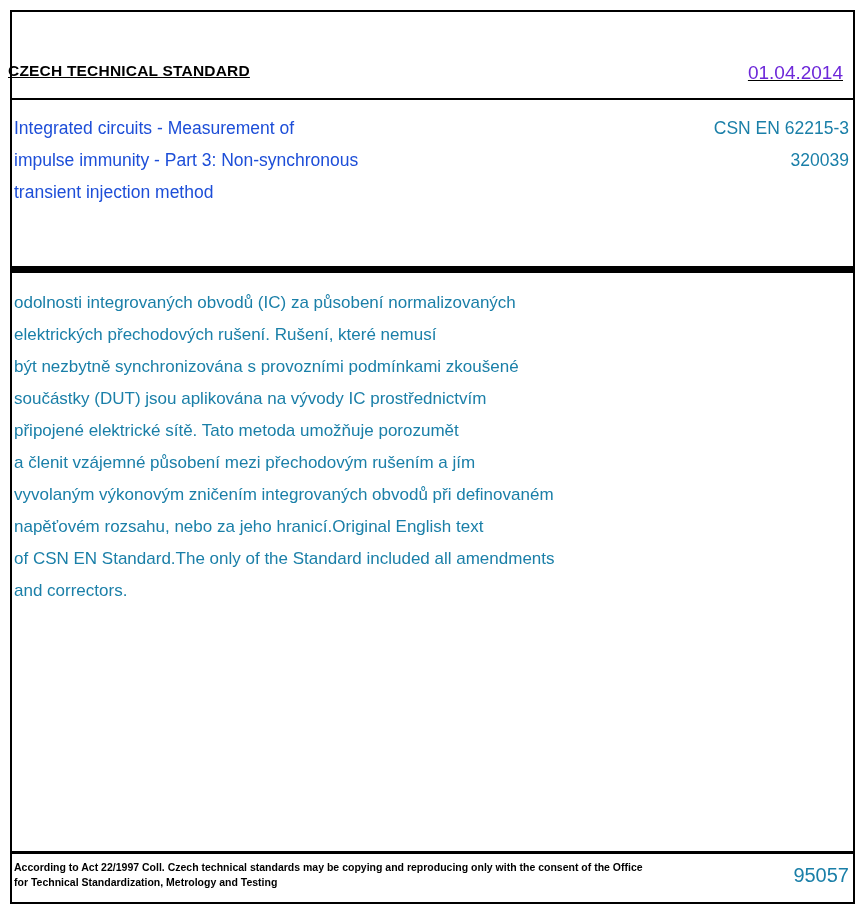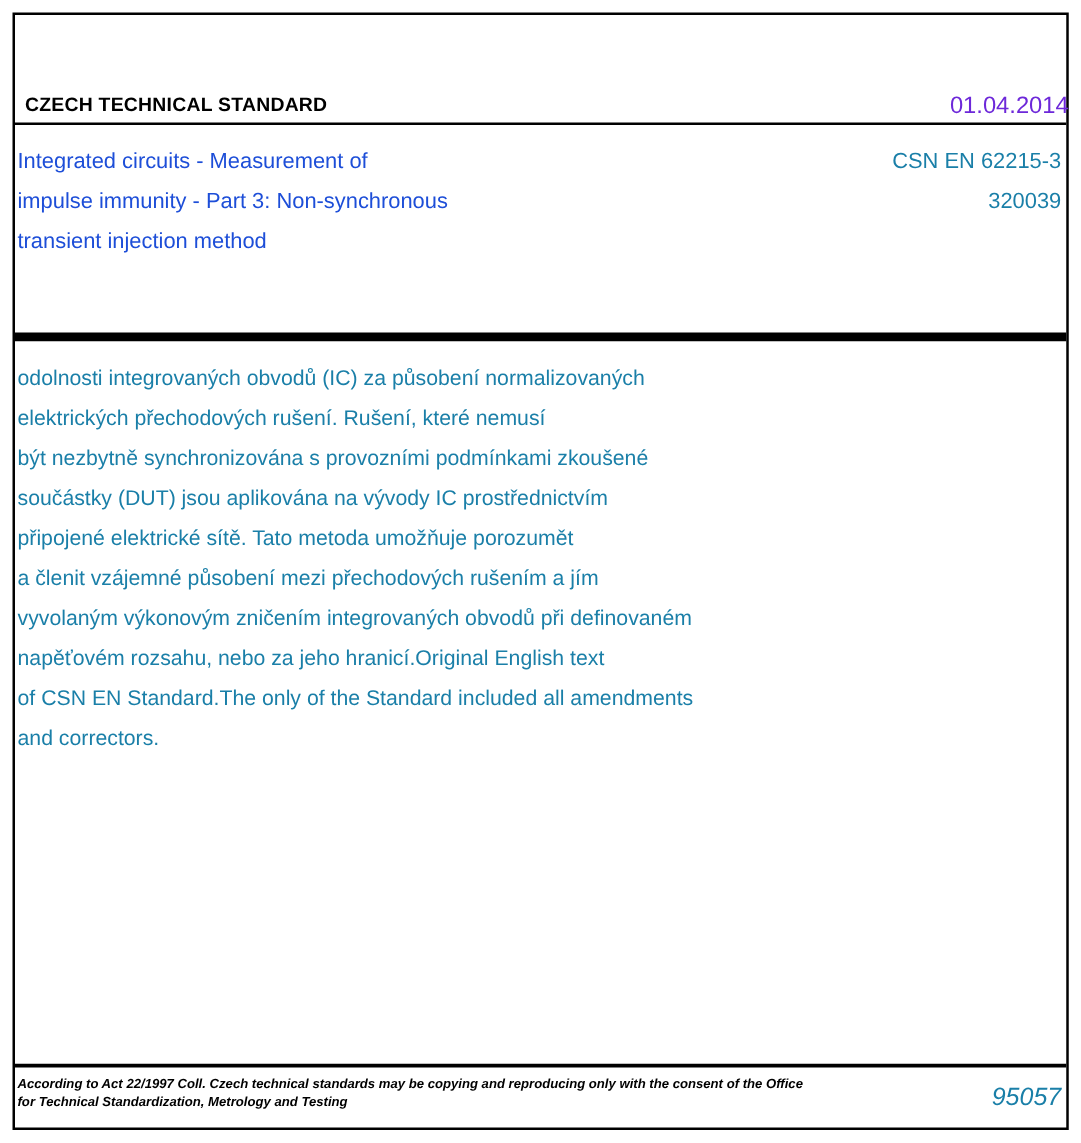--- a/index.html
+++ b/index.html
@@ -30,28 +30,29 @@
     top: 10px;
     width: 845px;
     height: 894px;
     border: 2px solid #000000;
     box-sizing: border-box;
   }
 
   
   .header-row {
     position: absolute;
-    left: 20px;
+    left: 8px;
     top: 62px;
     width: 837px;
     height: 36px;
     display: flex;
-    align-items: flex-end;
+    align-items: flex-start;
     justify-content: space-between;
     box-sizing: border-box;
+    text-decoration: underline;
   }
   .header-left {
     font-size: 15.5px;
     font-weight: bold;
     color: #000000;
     letter-spacing: 0.2px;
     padding-bottom: 4px;
   }
   .header-right {
     font-size: 19px;
@@ -143,22 +144,21 @@
   }
 
   
   .footer {
     position: absolute;
     left: 14px;
     top: 860px;
     width: 837px;
     display: flex;
     justify-content: space-between;
-    align-items: flex-end;
-    font-style: italic;
+    align-items: center;
   }
   .footer-left {
     font-size: 10.5px;
     font-weight: bold;
     line-height: 15px;
     color: #000000;
     max-width: 640px;
   }
   .footer-right {
     font-size: 20px;
@@ -192,21 +192,21 @@
   </div>
 
   <div class="rule-thick"></div>
 
   <div class="abstract">
     <div>odolnosti integrovaných obvodů (IC) za působení normalizovaných</div>
     <div>elektrických přechodových rušení. Rušení, které nemusí</div>
     <div>být nezbytně synchronizována s provozními podmínkami zkoušené</div>
     <div>součástky (DUT) jsou aplikována na vývody IC prostřednictvím</div>
     <div>připojené elektrické sítě. Tato metoda umožňuje porozumět</div>
-    <div>a členit vzájemné působení mezi přechodových rušením a jím</div>
+    <div>a členit vzájemné působení mezi přechodovým rušením a jím</div>
     <div>vyvolaným výkonovým zničením integrovaných obvodů při definovaném</div>
     <div>napěťovém rozsahu, nebo za jeho hranicí.Original English text</div>
     <div>of CSN EN Standard.The only of the Standard included all amendments</div>
     <div>and correctors.</div>
   </div>
 
 
   <div class="rule-footer"></div>
 
   <div class="footer">

